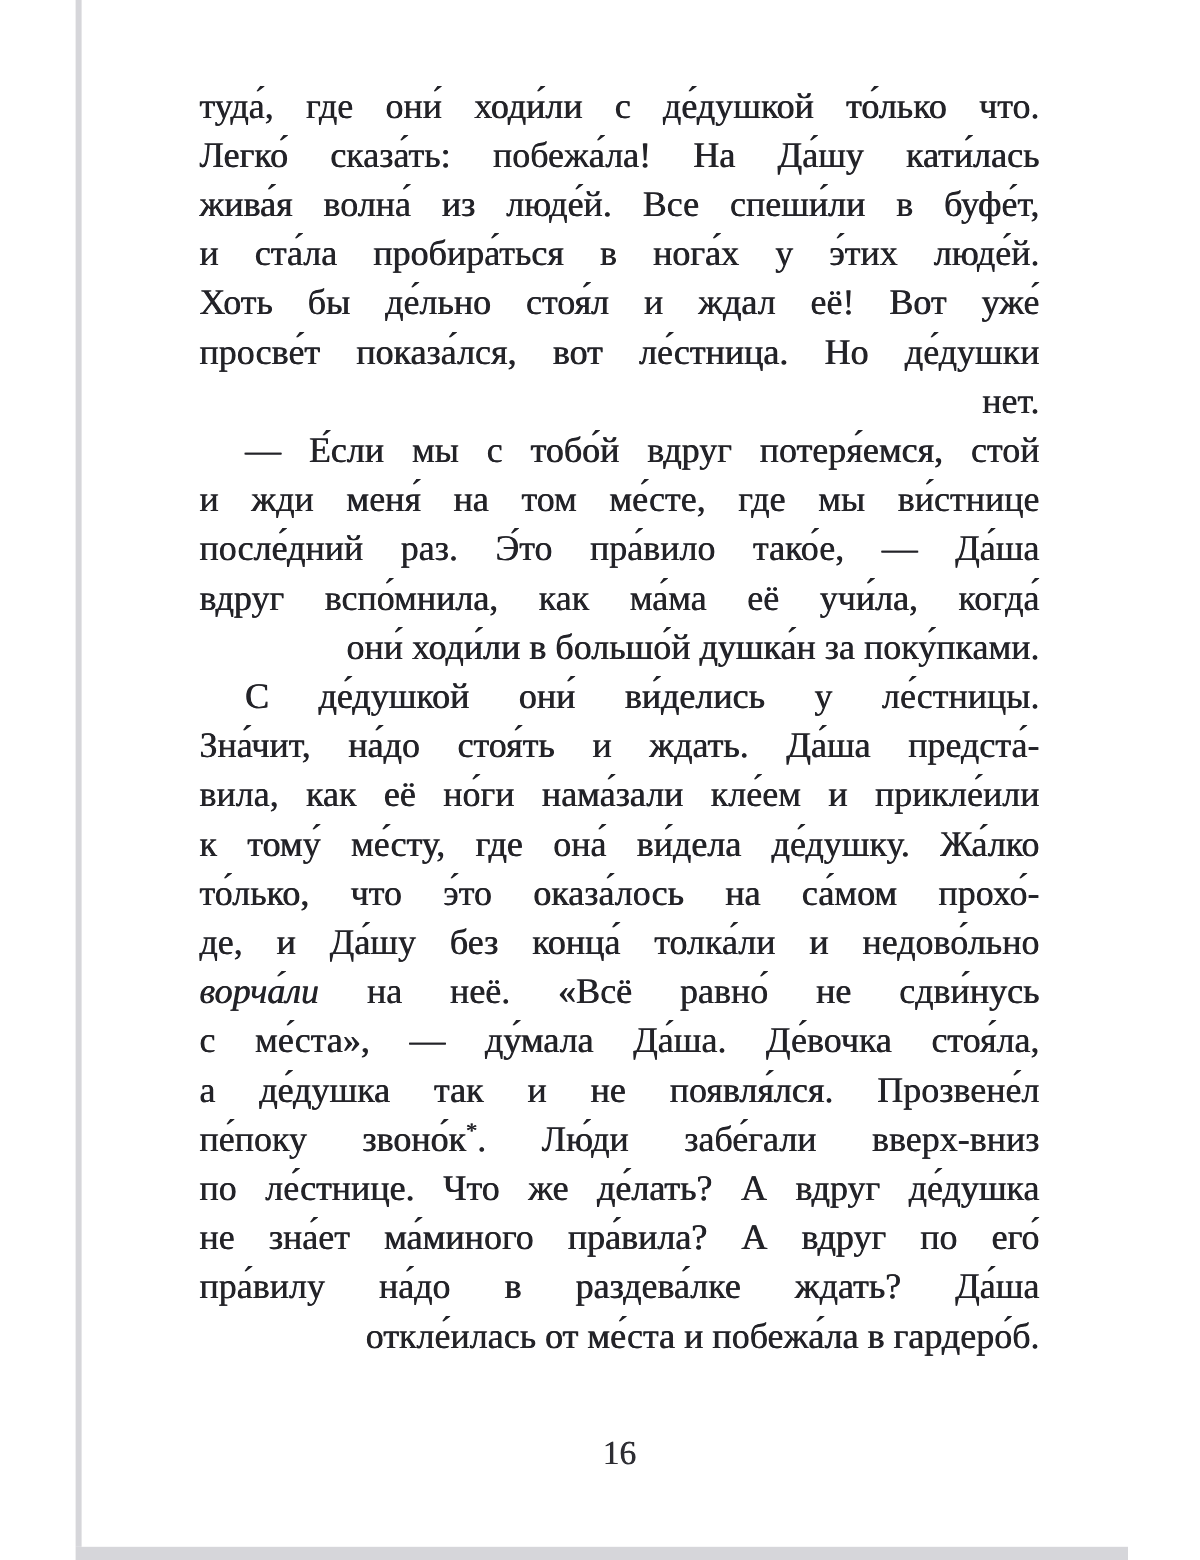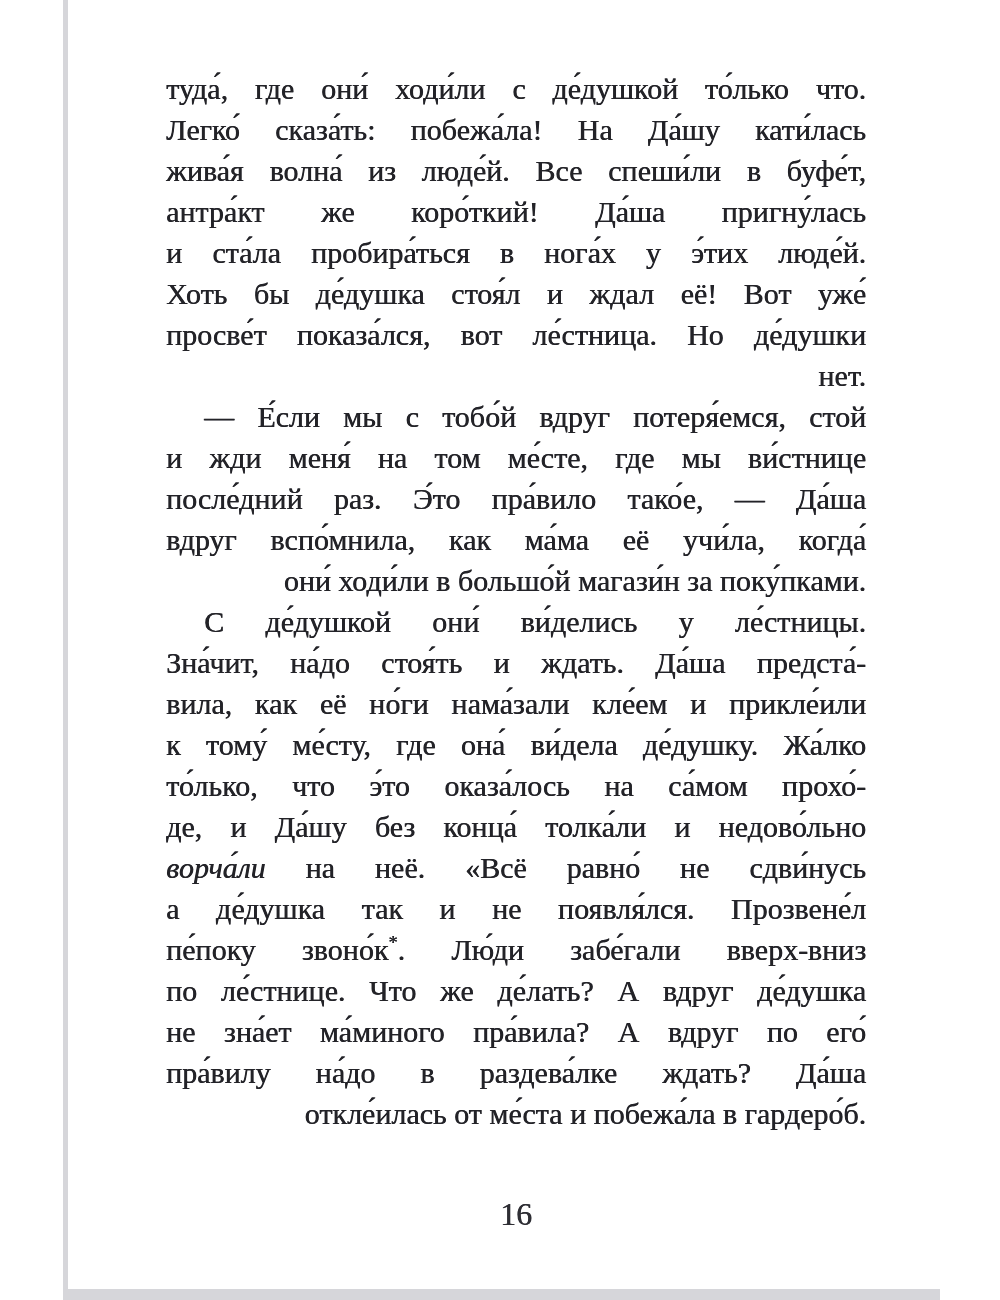--- a/index.html
+++ b/index.html
@@ -55,53 +55,53 @@
   .line sup {
     font-size: 0.62em;
     line-height: 0;
     vertical-align: super;
   }
   .page-number {
     position: absolute;
     left: 166px; top: 1196px;
     width: 700px;
     text-align: center;
-    font-size: 32px;
+    font-size: 28px;
     color: var(--pagenum-color);
     text-shadow: 0.5px 0 0 currentColor;
   }
 </style>
 </head>
 <body>
 
 <div>
   <div class="page-edge-left"></div>
   <div class="page-edge-bottom"></div>
 
   <div class="text-block">
       <div class="line j"><span>туда́, где они́ ходи́ли с де́душкой то́лько что.</span></div>
       <div class="line j"><span>Легко́ сказа́ть: побежа́ла! На Да́шу кати́лась</span></div>
       <div class="line j"><span>жива́я волна́ из люде́й. Все спеши́ли в буфе́т,</span></div>
-      <div class="line j"><span>антра́кт же коро́ткий! Да́ша пригну́лась</span></div>
       <div class="line j"><span>и ста́ла пробира́ться в нога́х у э́тих люде́й.</span></div>
-      <div class="line j"><span>Хоть бы де́душка стоя́л и ждал её! Вот уже́</span></div>
+      <div class="line j"><span>Хоть бы де́льно стоя́л и ждал её! Вот уже́</span></div>
       <div class="line j"><span>просве́т показа́лся, вот ле́стница. Но де́душки</span></div>
       <div class="line"><span>нет.</span></div>
       <div class="line j indent"><span>— Е́сли мы с тобо́й вдруг потеря́емся, стой</span></div>
       <div class="line j"><span>и жди меня́ на том ме́сте, где мы ви́стнице</span></div>
       <div class="line j"><span>после́дний раз. Э́то пра́вило тако́е, — Да́ша</span></div>
       <div class="line j"><span>вдруг вспо́мнила, как ма́ма её учи́ла, когда́</span></div>
-      <div class="line"><span>они́ ходи́ли в большо́й магази́н за поку́пками.</span></div>
+      <div class="line"><span>они́ ходи́ли в большо́й душка́н за поку́пками.</span></div>
       <div class="line j indent"><span>С де́душкой они́ ви́делись у ле́стницы.</span></div>
       <div class="line j"><span>Зна́чит, на́до стоя́ть и ждать. Да́ша предста́-</span></div>
       <div class="line j"><span>вила, как её но́ги нама́зали кле́ем и прикле́или</span></div>
       <div class="line j"><span>к тому́ ме́сту, где она́ ви́дела де́душку. Жа́лко</span></div>
       <div class="line j"><span>то́лько, что э́то оказа́лось на са́мом прохо́-</span></div>
       <div class="line j"><span>де, и Да́шу без конца́ толка́ли и недово́льно</span></div>
       <div class="line j"><i>ворча́ли</i><span> на неё. «Всё равно́ не сдви́нусь</span></div>
+      <div class="line j"><span>с ме́ста», — ду́мала Да́ша. Де́вочка стоя́ла,</span></div>
       <div class="line j"><span>а де́душка так и не появля́лся. Прозвене́л</span></div>
       <div class="line j"><span>пе́поку звоно́к</span><sup>*</sup><span>. Лю́ди забе́гали вверх-вниз</span></div>
       <div class="line j"><span>по ле́стнице. Что же де́лать? А вдруг де́душка</span></div>
       <div class="line j"><span>не зна́ет ма́миного пра́вила? А вдруг по его́</span></div>
       <div class="line j"><span>пра́вилу на́до в раздева́лке ждать? Да́ша</span></div>
       <div class="line"><span>откле́илась от ме́ста и побежа́ла в гардеро́б.</span></div>
     </div>
 
   <div class="page-number">16</div>
 </div>

